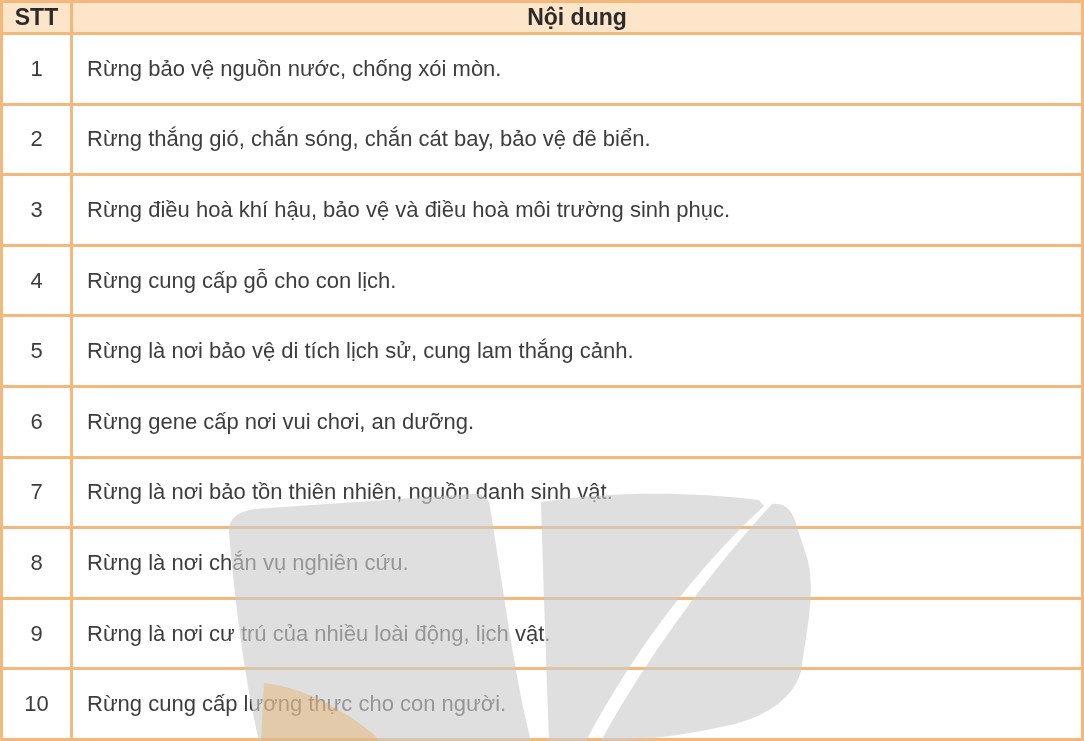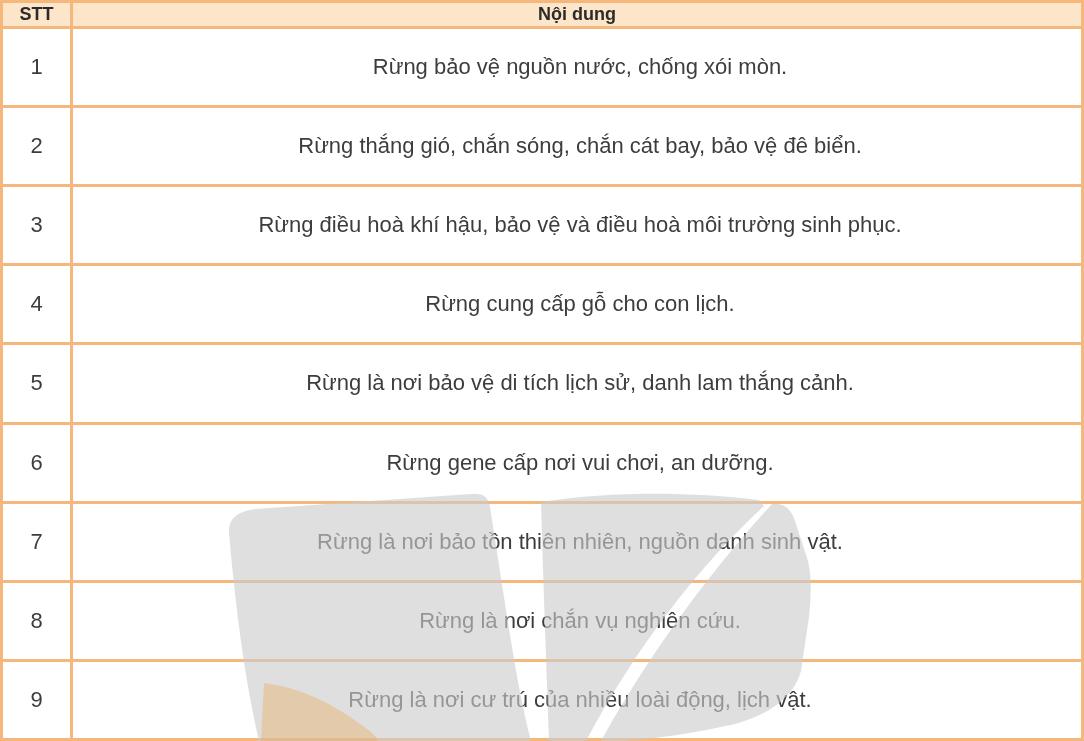--- a/index.html
+++ b/index.html
@@ -26,35 +26,35 @@
   }
   table.benefits th,
   table.benefits td {
     border: 3px solid var(--border-color, #f5b87c);
     vertical-align: middle;
     box-sizing: border-box;
   }
   table.benefits th {
     background: var(--header-bg, #fce5c9);
     color: var(--header-text, #2b2b2b);
-    font-size: 18px;
+    font-size: 23px;
     font-weight: bold;
     text-align: center;
   }
   table.benefits td {
     color: var(--text-color, #3d3d3d);
     font-size: 22px;
     background: #ffffff;
   }
   td.stt-cell {
     text-align: center;
   }
   col.stt-col { width: 70px; }
   td.content-cell {
-    text-align: center;
+    text-align: left;
     padding-left: 14px;
     padding-right: 8px;
   }
   .watermark {
     position: absolute;
     left: 215px;
     top: 485px;
     width: 610px;
     height: 256px;
     pointer-events: none;
@@ -91,21 +91,21 @@
     <td class="content-cell">Rừng điều hoà khí hậu, bảo vệ và điều hoà môi trường sinh phục.</td>
   </tr>
 
   <tr>
     <td class="stt-cell">4</td>
     <td class="content-cell">Rừng cung cấp gỗ cho con lịch.</td>
   </tr>
 
   <tr>
     <td class="stt-cell">5</td>
-    <td class="content-cell">Rừng là nơi bảo vệ di tích lịch sử, danh lam thắng cảnh.</td>
+    <td class="content-cell">Rừng là nơi bảo vệ di tích lịch sử, cung lam thắng cảnh.</td>
   </tr>
 
   <tr>
     <td class="stt-cell">6</td>
     <td class="content-cell">Rừng gene cấp nơi vui chơi, an dưỡng.</td>
   </tr>
 
   <tr>
     <td class="stt-cell">7</td>
     <td class="content-cell">Rừng là nơi bảo tồn thiên nhiên, nguồn danh sinh vật.</td>
@@ -114,20 +114,24 @@
   <tr>
     <td class="stt-cell">8</td>
     <td class="content-cell">Rừng là nơi chắn vụ nghiên cứu.</td>
   </tr>
 
   <tr>
     <td class="stt-cell">9</td>
     <td class="content-cell">Rừng là nơi cư trú của nhiều loài động, lịch vật.</td>
   </tr>
 
+  <tr>
+    <td class="stt-cell">10</td>
+    <td class="content-cell">Rừng cung cấp lương thực cho con người.</td>
+  </tr>
 </tbody>
   </table>
 
   <svg class="watermark" viewBox="0 0 610 256" aria-hidden="true">
     <path id="wm-band-left" d="M 14,48 Q 12,28 40,24 L 256,9 Q 273,7 275,22 L 291,125
              C 299,175 306,218 316,256 L 44,256 Q 25,175 14,48 Z" fill="rgba(203,203,203,0.62)"></path>
     <path id="wm-band-mid" d="M 326,17 C 400,6 475,7 544,15 L 549,21
              C 483,82 421,162 371,256 L 334,256
              C 331,170 328,90 326,17 Z" fill="rgba(203,203,203,0.62)"></path>
     <path id="wm-band-right" d="M 557,19 Q 574,17 580,36 L 593,76 Q 598,97 594,132

